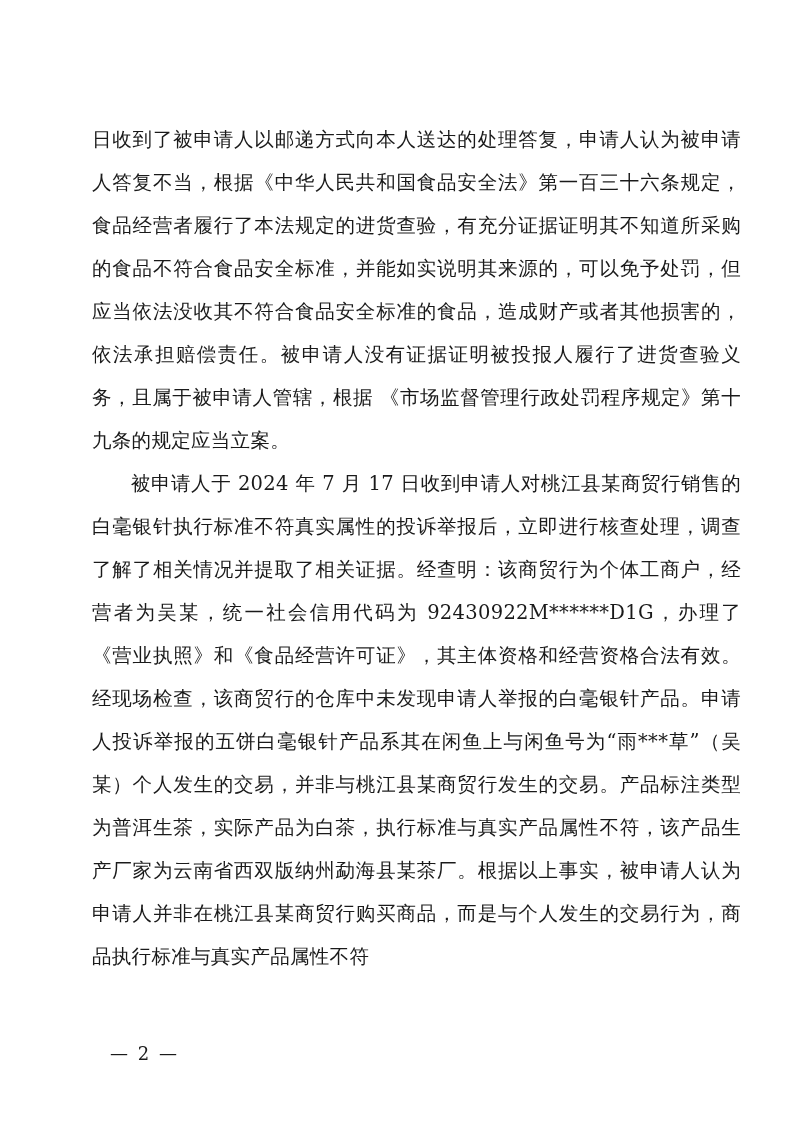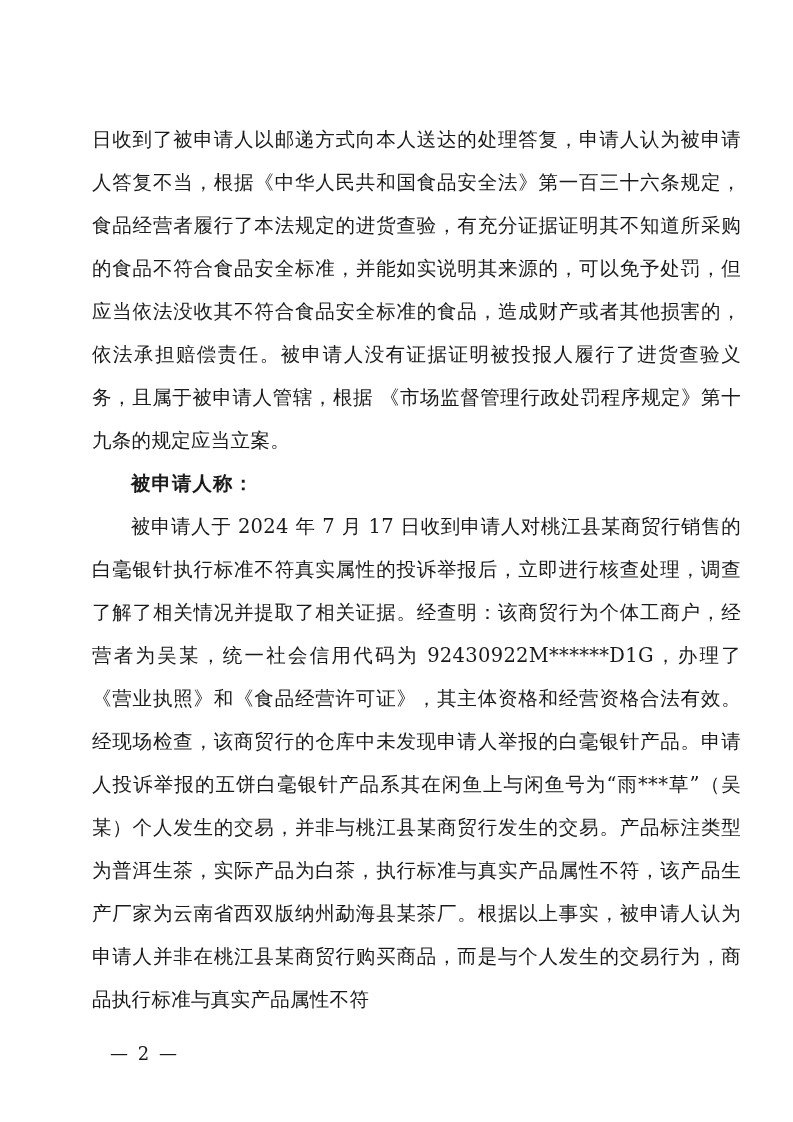--- a/index.html
+++ b/index.html
@@ -54,17 +54,16 @@
     color: #1a1a1a;
     letter-spacing: 2px;
   }
 </style>
 </head>
 <body>
 
 <div class="page">
   <div class="doc-body">
     <p class="para">日收到了被申请人以邮递方式向本人送达的处理答复，申请人认为被申请人答复不当，根据《中华人民共和国食品安全法》第一百三十六条规定，食品经营者履行了本法规定的进货查验，有充分证据证明其不知道所采购的食品不符合食品安全标准，并能如实说明其来源的，可以免予处罚，但应当依法没收其不符合食品安全标准的食品，造成财产或者其他损害的，依法承担赔偿责任。被申请人没有证据证明被投报人履行了进货查验义务，且属于被申请人管辖，根据 《市场监督管理行政处罚程序规定》第十九条的规定应当立案。</p>
-    <p class="heading">被申请人称：</p>
     <p class="para para-indent">被申请人于 2024 年 7 月 17 日收到申请人对桃江县某商贸行销售的白毫银针执行标准不符真实属性的投诉举报后，立即进行核查处理，调查了解了相关情况并提取了相关证据。经查明：该商贸行为个体工商户，经营者为吴某，统一社会信用代码为 92430922M******D1G，办理了《营业执照》和《食品经营许可证》，其主体资格和经营资格合法有效。经现场检查，该商贸行的仓库中未发现申请人举报的白毫银针产品。申请人投诉举报的五饼白毫银针产品系其在闲鱼上与闲鱼号为“雨***草”（吴某）个人发生的交易，并非与桃江县某商贸行发生的交易。产品标注类型为普洱生茶，实际产品为白茶，执行标准与真实产品属性不符，该产品生产厂家为云南省西双版纳州勐海县某茶厂。根据以上事实，被申请人认为申请人并非在桃江县某商贸行购买商品，而是与个人发生的交易行为，商品执行标准与真实产品属性不符</p>
   </div>
   <div class="footer">— 2 —</div>
 </div>
 
 </body></html>

